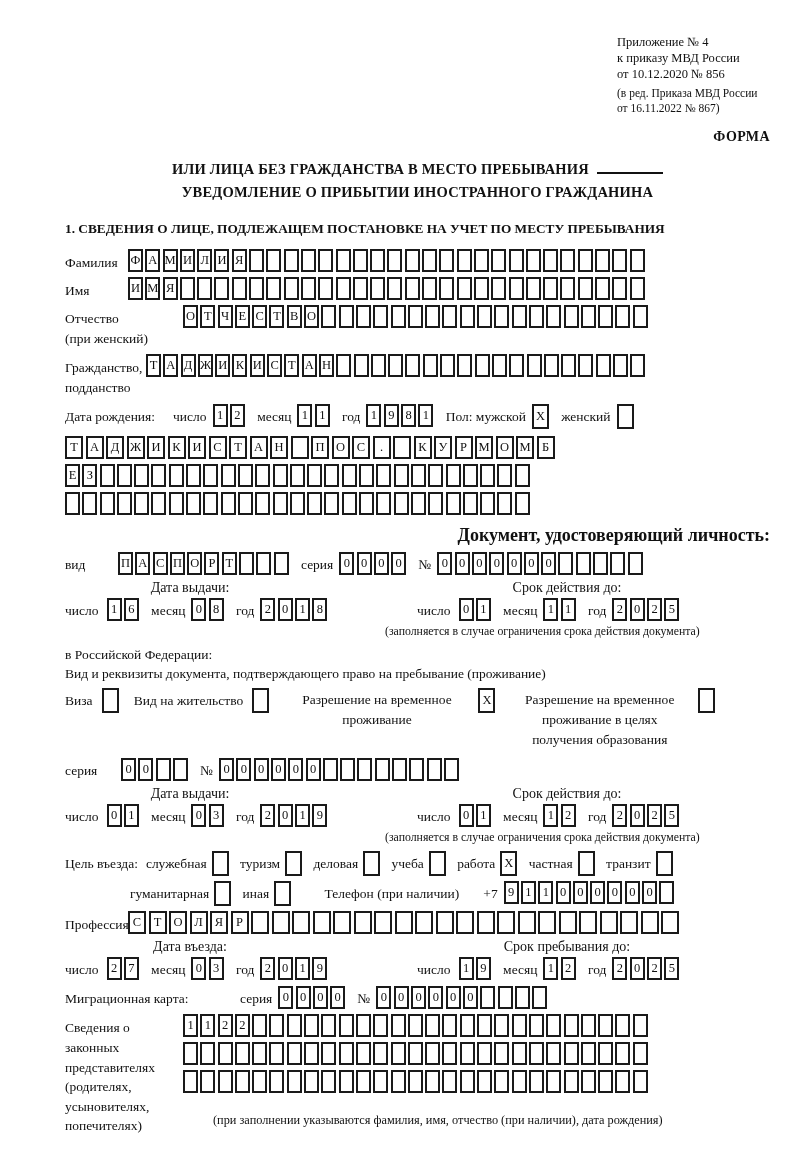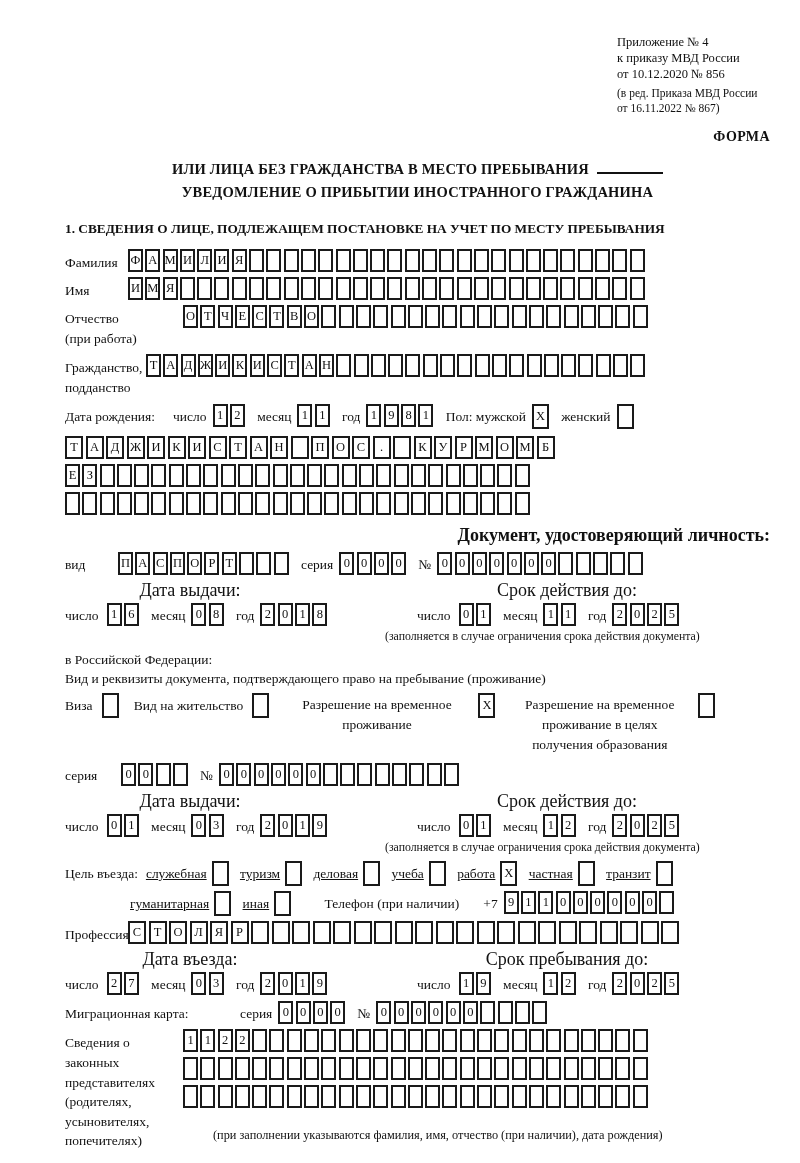--- a/index.html
+++ b/index.html
@@ -31,36 +31,36 @@
   .cells.wide .cell { width:18px; margin-right:2.5px; }
   .cells.cb .cell { width:17px; height:25px; line-height:21px; }
 
   .stack > .cells { margin-bottom:5px; }
 
   .center-heading { text-align:right; font-weight:bold; font-size:18px; margin:1px 0 6px; }
 
   .dates { display:flex; margin-bottom:6px; }
   .date-col.left { width:352px; flex-shrink:0; }
   .date-col.right { flex:1; }
-  .date-h { font-size:18px; margin-bottom:2px; }
+  .date-h { font-size:14px; margin-bottom:2px; }
   .date-col.left  .date-h { width:250px; text-align:center; }
   .date-col.right .date-h { width:300px; text-align:center; }
   .date-line { display:flex; align-items:flex-start; }
   .date-note { font-size:11.8px; margin-top:3px; margin-left:-32px; white-space:nowrap; }
 
   .intro { font-size:13.5px; line-height:1.45; }
   .options { margin-top:4px; margin-bottom:8px; }
   .opt { display:flex; align-items:flex-start; margin-right:13px; }
   .opt .olbl { font-size:13.5px; padding-top:5px; margin-right:9px; }
   .opt .olbl.ml { text-align:center; line-height:1.5; padding-top:2px; }
   .opt .olbl.w185 { width:185px; }
   .opt .olbl.w178 { width:178px; }
 
   .p-item { display:flex; align-items:flex-start; margin-right:9px; }
-  .p-item .plbl { font-size:13.5px; padding-top:5px; margin-right:5px;text-decoration:underline; }
+  .p-item .plbl { font-size:13.5px; padding-top:5px; margin-right:5px; }
   .indent65 { margin-left:65px; }
 
   .bottom-note { font-size:12.3px; margin-left:150px; margin-top:20px; }
 </style>
 </head>
 <body>
 
 <div class="page">
 
   <div class="annex">
@@ -148,21 +148,21 @@
         <span class="cell"></span>
         <span class="cell"></span>
         <span class="cell"></span>
         <span class="cell"></span>
       </div>
   </div>
 
   <div class="row">
     <div class="lbl w118">
       <div>Отчество</div>
-      <div>(при работа)</div>
+      <div>(при женский)</div>
     </div>
     <div class="cells">
         <span class="cell">О</span>
         <span class="cell">Т</span>
         <span class="cell">Ч</span>
         <span class="cell">Е</span>
         <span class="cell">С</span>
         <span class="cell">Т</span>
         <span class="cell">В</span>
         <span class="cell">О</span>

